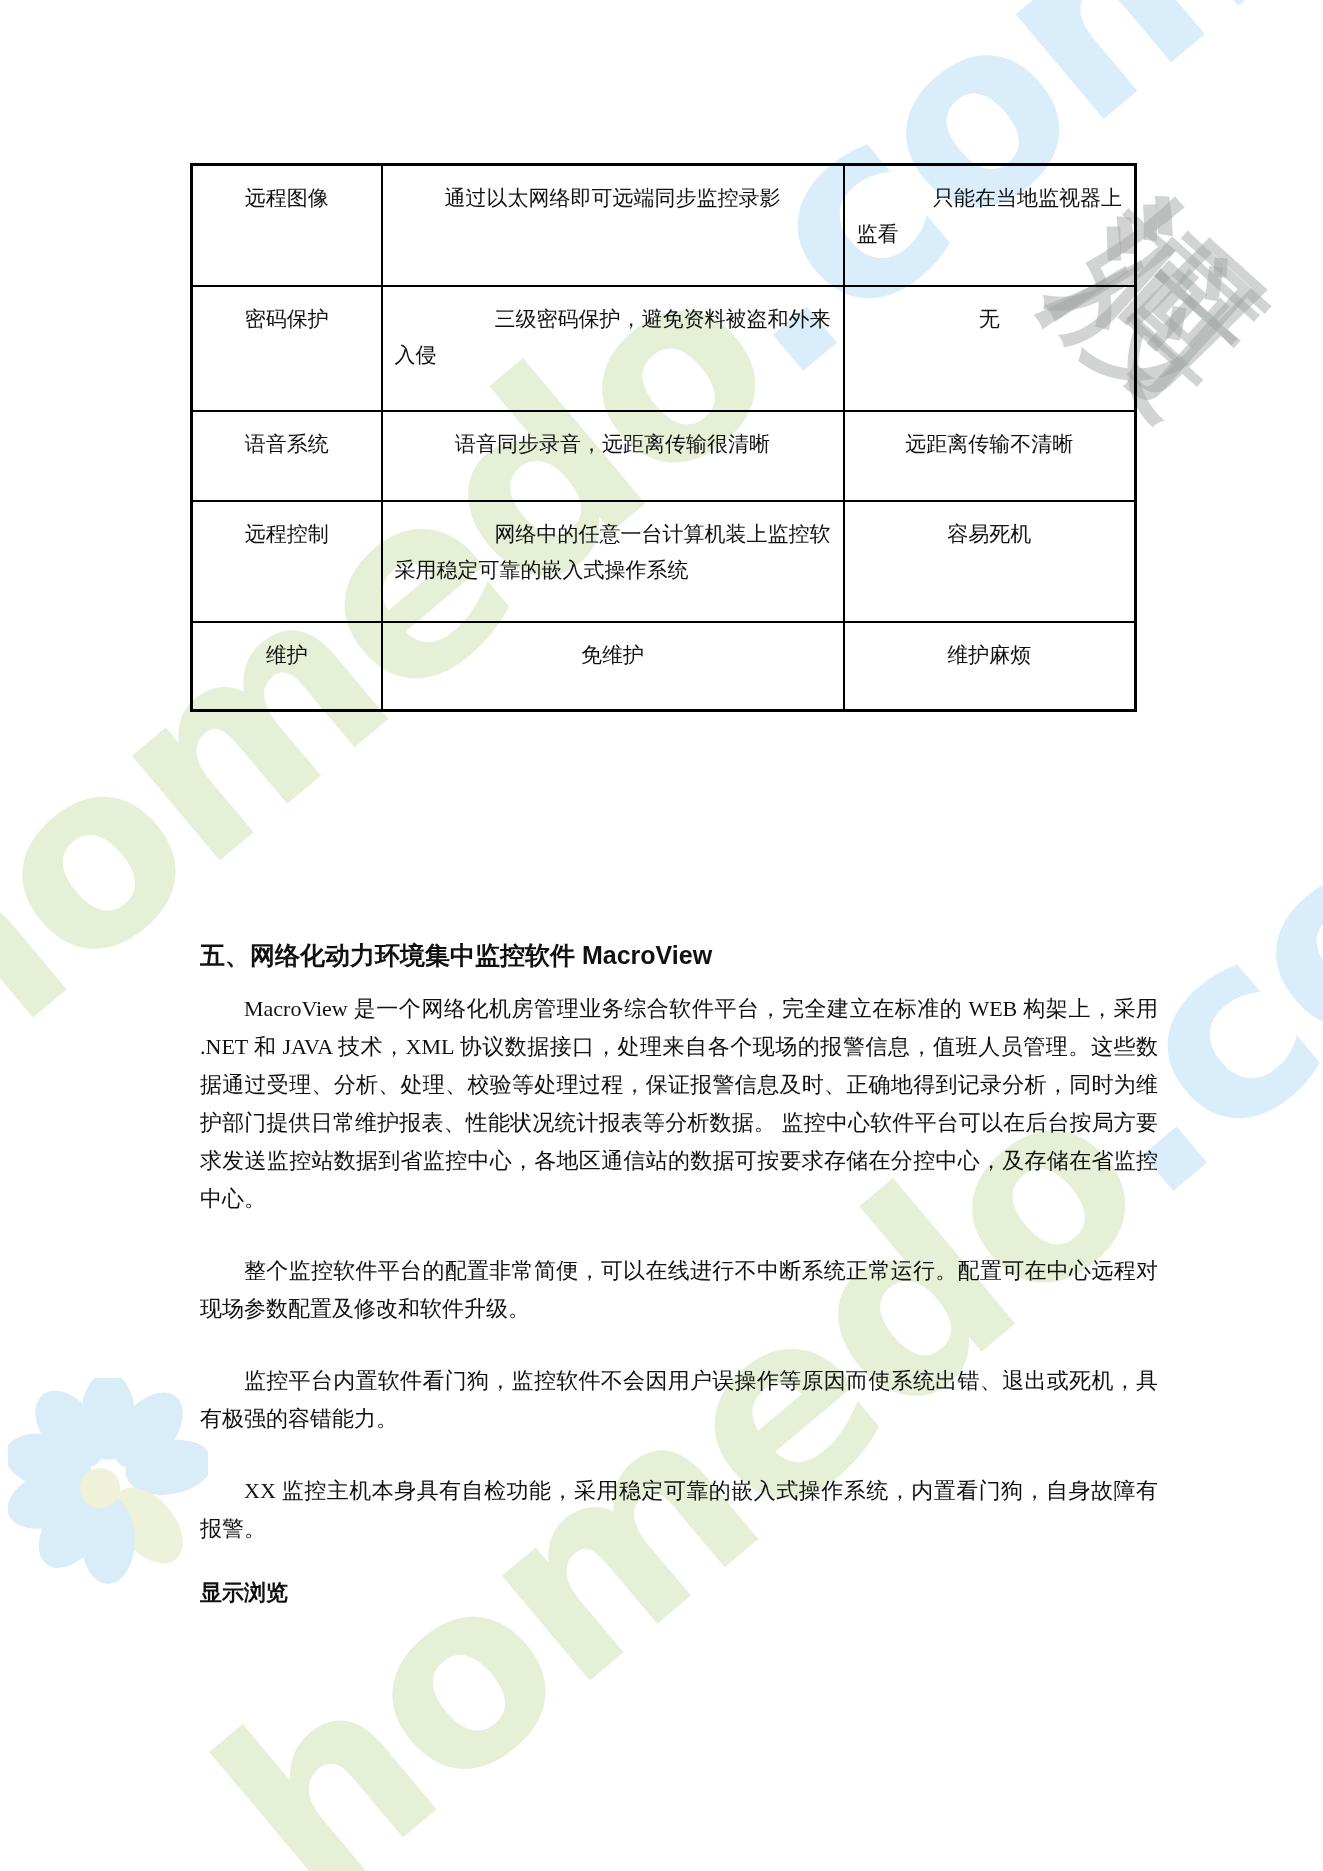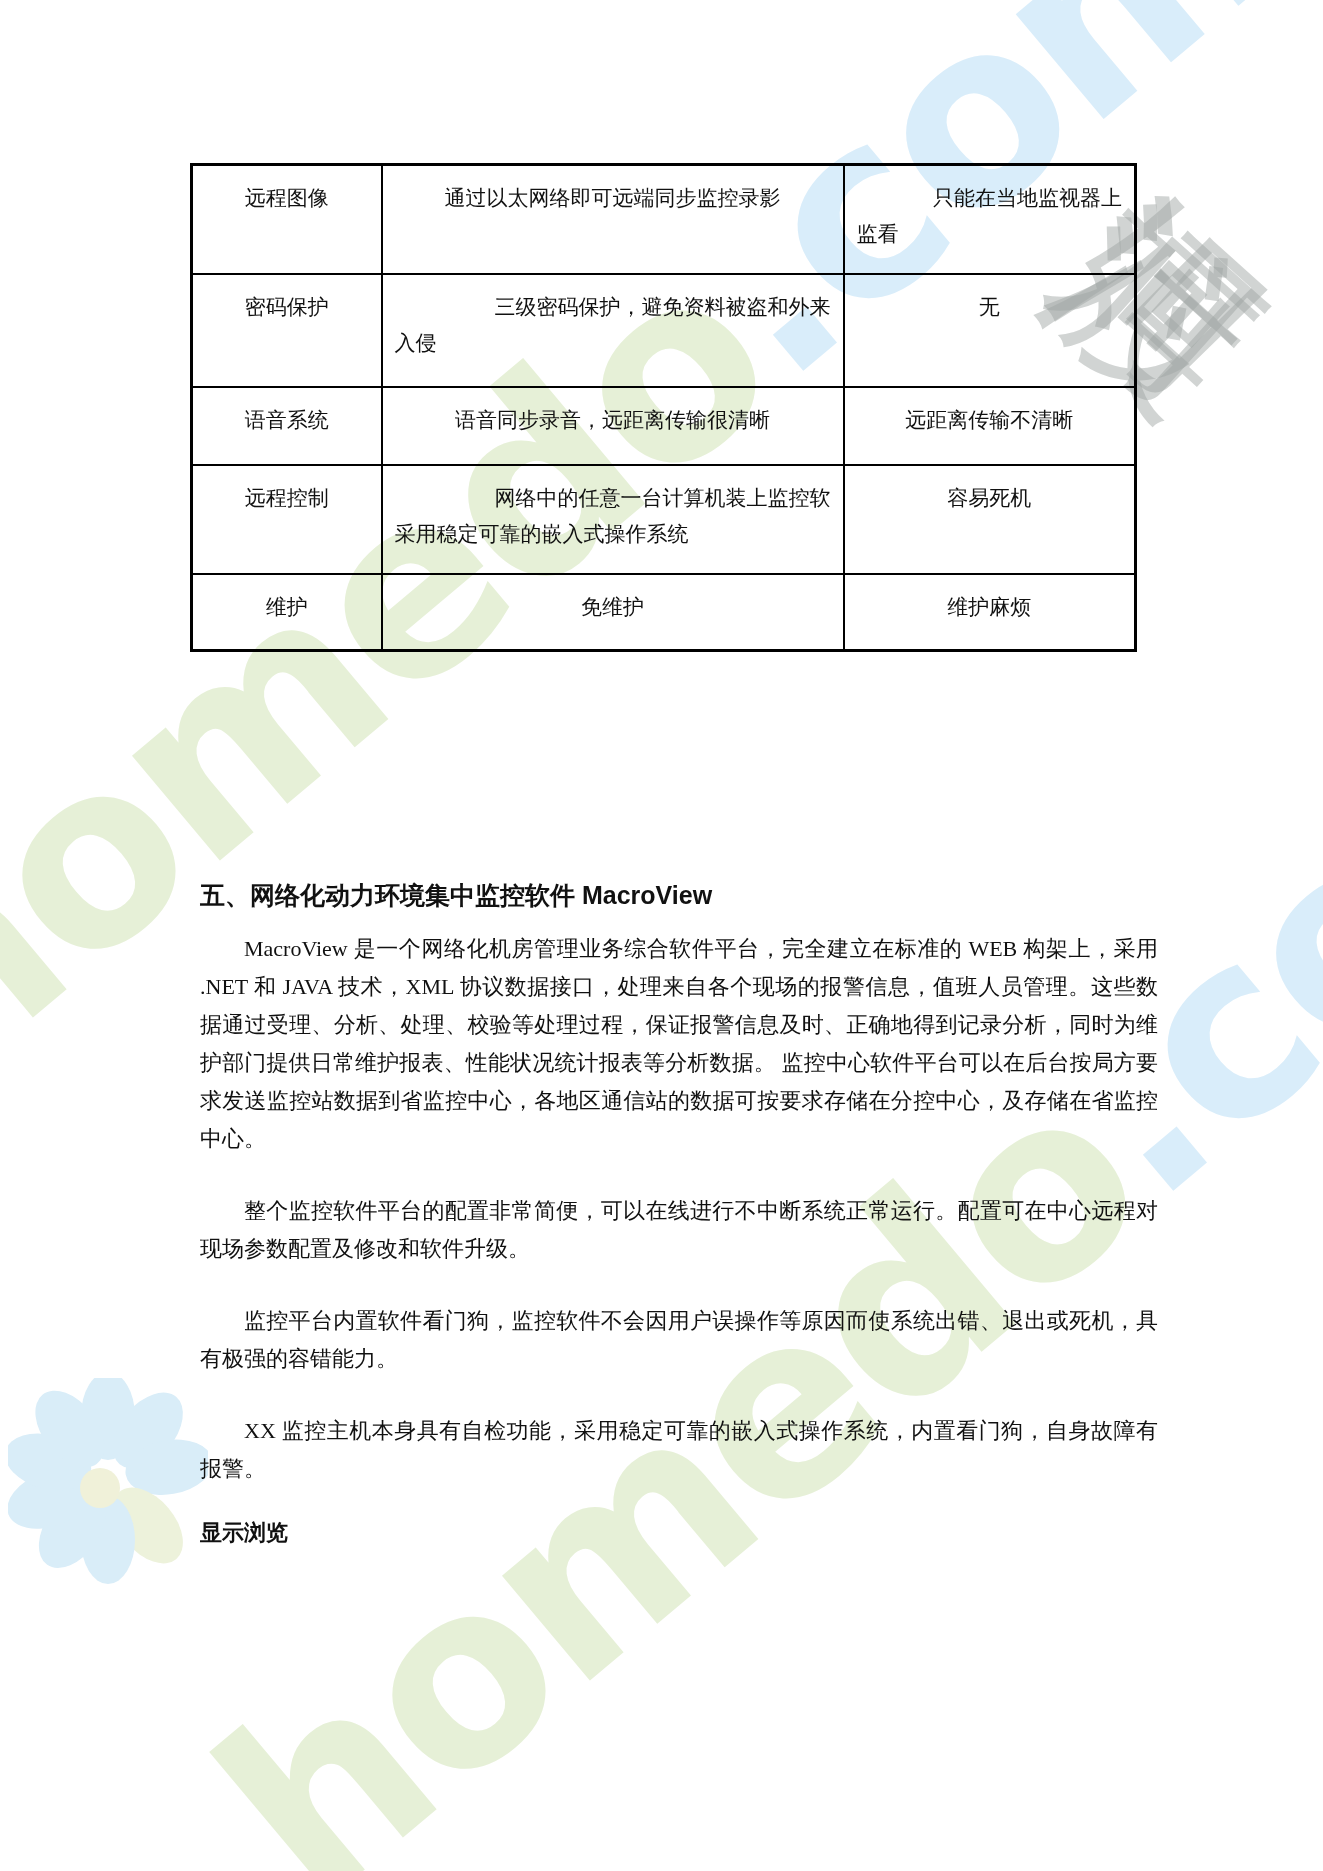--- a/index.html
+++ b/index.html
@@ -47,21 +47,21 @@
   table.cmp{
     border-collapse:collapse;
     width:944px;
     table-layout:fixed;
     font-size:21px;
   }
   table.cmp,table.cmp td{border:2px solid #000;}
   table.cmp{border-width:3px;}
   table.cmp td{
     vertical-align:top;
-    padding:14px 12px 4px 12px;
+    padding:14px 12px 16px 12px;
     line-height:36px;
     font-family:Liberation Serif, serif;
   }
   .col-feature{width:190px;}
   .col-net{width:462px;}
   .col-trad{width:292px;}
   td.c-feature{text-align:center;}
   td.c-net,td.c-trad{text-align:center;}
   td.multi{text-align:left;}
   td.multi .ln:first-child{text-indent:2em;text-align:right;}

